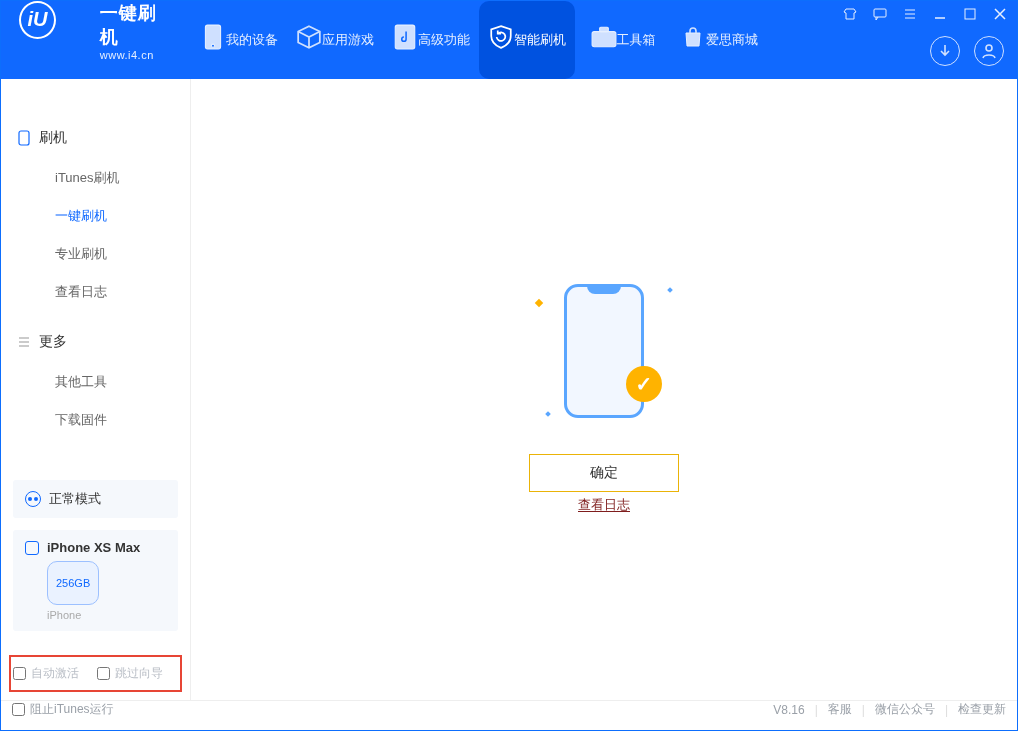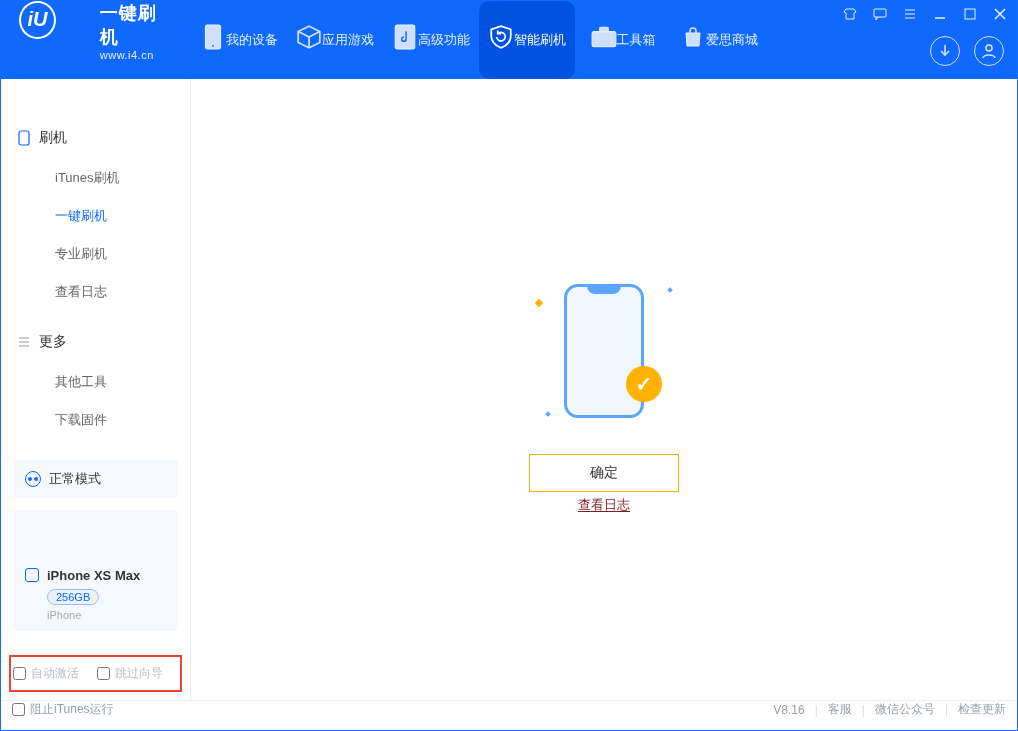--- a/index.html
+++ b/index.html
@@ -33,23 +33,23 @@
   .side-item { padding: 10px 10px 10px 54px; font-size: 13px; color: #666; cursor: pointer; }
   .side-item.active { color: #1069ff; }
 
   .side-device { margin: auto 12px 12px; }
   .mode-card, .device-card { background: #f5f8fc; border-radius: 3px; padding: 10px 12px; margin-bottom: 12px; display: flex; align-items: center; font-size: 13px; color: #333; }
   .mode-card .dot { width: 16px; height: 16px; border-radius: 50%; border: 1px solid #1069ff; margin-right: 8px; position: relative; }
   .mode-card .dot::before, .mode-card .dot::after { content:""; position:absolute; width:4px; height:4px; border-radius:50%; background:#1069ff; }
   .mode-card .dot::before { left:2px; top:5px; }
   .mode-card .dot::after  { left:8px; top:5px; }
   .device-card { display:block; }
-  .device-card .row1 { display:flex; align-items:flex-start; font-weight:600;margin-top:48px; }
+  .device-card .row1 { display:flex; align-items:center; font-weight:600; }
   .device-card .row1 .dicon { width:14px; height:14px; border:1.5px solid #1069ff; border-radius:3px; margin-right:8px; }
-  .device-card .badge { display:inline-block; margin-top:6px; margin-left:22px; font-size:11px; color:#1069ff; border:1px solid #9cc0ff; background:#eaf2ff; border-radius:10px; padding:1px 8px;text-align:right; }
+  .device-card .badge { display:inline-block; margin-top:6px; margin-left:22px; font-size:11px; color:#1069ff; border:1px solid #9cc0ff; background:#eaf2ff; border-radius:10px; padding:15px 8px;text-align:right; }
   .device-card .sub { margin-left:22px; margin-top:4px; font-size:11px; color:#aaa; }
 
   .highlight-box { margin: 0 8px 8px; border:2px solid #e74535; padding:8px 2px; display:flex; gap:18px; }
   .chk { display:flex; align-items:center; font-size:12px; color:#b9bec6; }
   .chk input { width:13px; height:13px; margin-right:5px; accent-color:#b9bec6; }
 
   
   .main { flex:1; position:relative; display:flex; flex-direction:column; align-items:center; justify-content:center; }
   .illus { position:relative; width:160px; height:160px; }
   .phone { position:absolute; left:40px; top:18px; width:80px; height:134px; border:3px solid #5aa6ff; border-radius:14px; background:#f2f7ff; }

